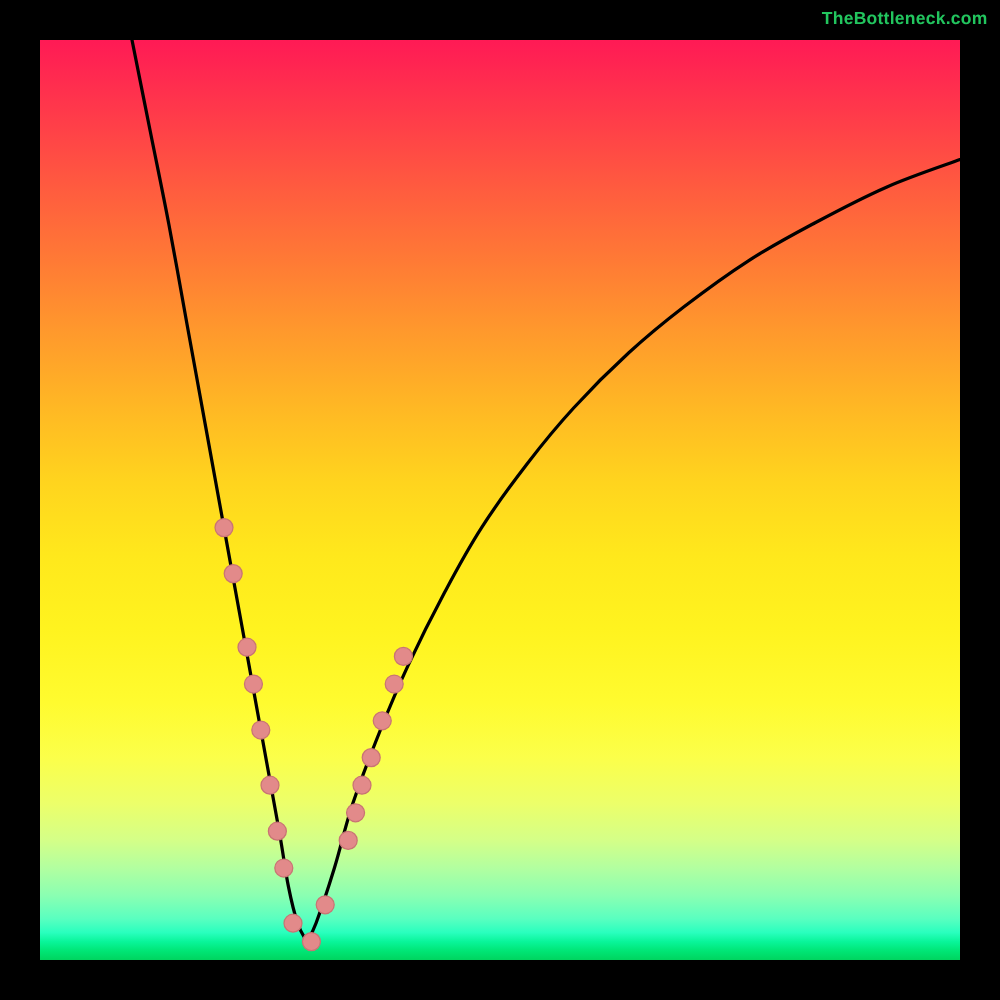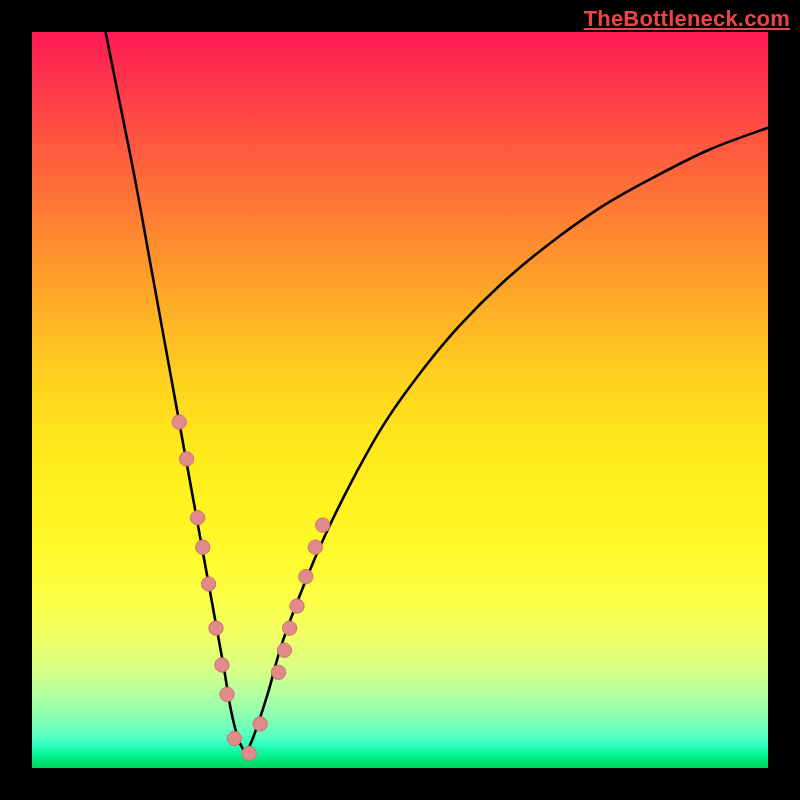--- a/index.html
+++ b/index.html
@@ -44,26 +44,25 @@
     left: 0; top: 0;
     width: 736px;
     height: 736px;
     overflow: visible;
   }
   .watermark {
     position: absolute;
     top: 6px;
     right: 10px;
     font-family: Arial, Helvetica, sans-serif;
-    font-size: 22px;
+    font-size: 14px;
     font-weight: 600;
-    color: #ef4444;
+    color: #22c55e;
     letter-spacing: 0.2px;
     user-select: none;
-    text-decoration: underline;
   }
 </style>
 </head>
 <body>
 
 <div class="stage">
   <div class="watermark">TheBottleneck.com</div>
 
   <div class="plot-area">
     <svg class="curve" viewBox="0 0 736 736" preserveAspectRatio="none">

